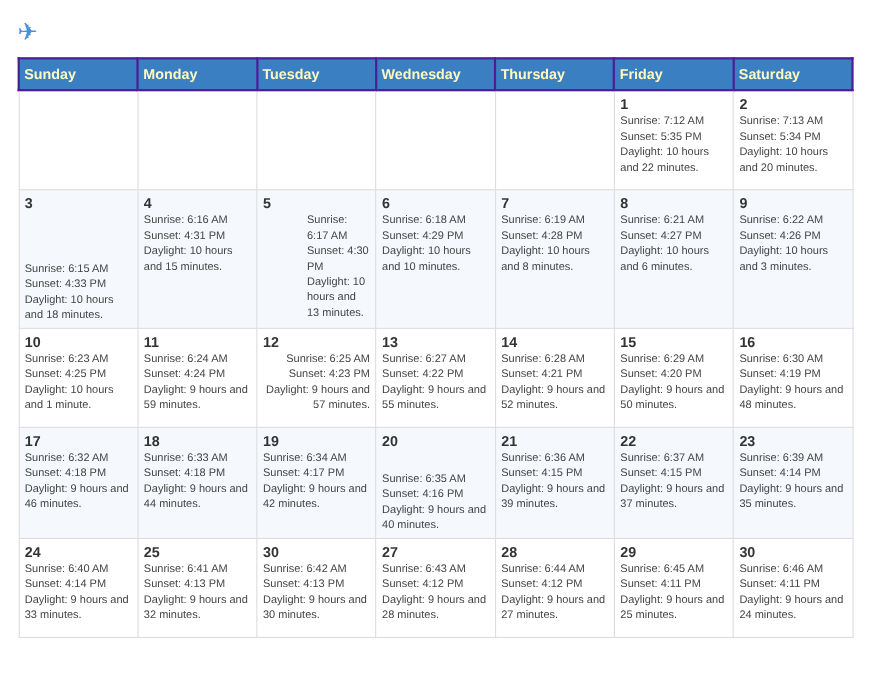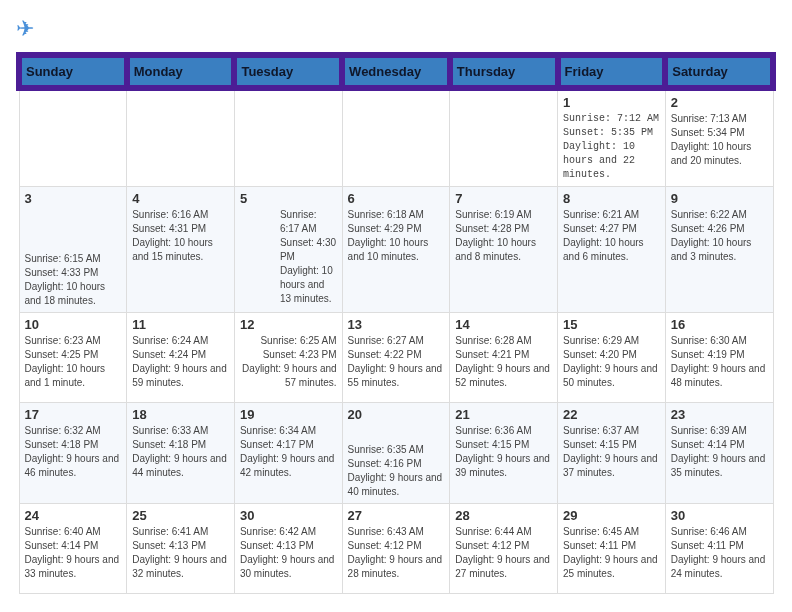--- a/index.html
+++ b/index.html
@@ -47,26 +47,26 @@
       font-size: 15px;
       color: #555;
     }
     .calendar {
       width: 100%;
       border-collapse: collapse;
       table-layout: fixed;
     }
     .calendar th {
       background: #3a7fc1;
-      color: #0f172a;
+      color: #fef9c3;
       padding: 6px 4px;
       font-size: 13px;
       font-weight: bold;
       text-align: left;
-      border: 6px solid #4c1d95;
+      border: 2px solid #4c1d95;
     }
     .calendar td {
       vertical-align: top;
       border: 1px solid #ddd;
       padding: 4px 5px;
       font-size: 10.5px;
       color: #333;
       height: 90px;
       background: #fff;
     }
@@ -122,21 +122,21 @@
   </thead>
   <tbody id="calendar-body">
   <tr>
         <td class="empty-cell"></td>
         <td class="empty-cell"></td>
         <td class="empty-cell"></td>
         <td class="empty-cell"></td>
         <td class="empty-cell"></td>
         <td>
           <span class="day-number">1</span>
-          <div class="cell-info" style="white-space: pre-line; font-family: Liberation Mono, monospace;">Sunrise: 7:12 AM
+          <div class="cell-info" style="white-space: pre-line;">Sunrise: 7:12 AM
 Sunset: 5:35 PM
 Daylight: 10 hours and 22 minutes.</div>
         </td>
         <td>
           <span class="day-number">2</span>
           <div class="cell-info" style="white-space: pre-line;">Sunrise: 7:13 AM
 Sunset: 5:34 PM
 Daylight: 10 hours and 20 minutes.</div>
         </td>
       </tr>

